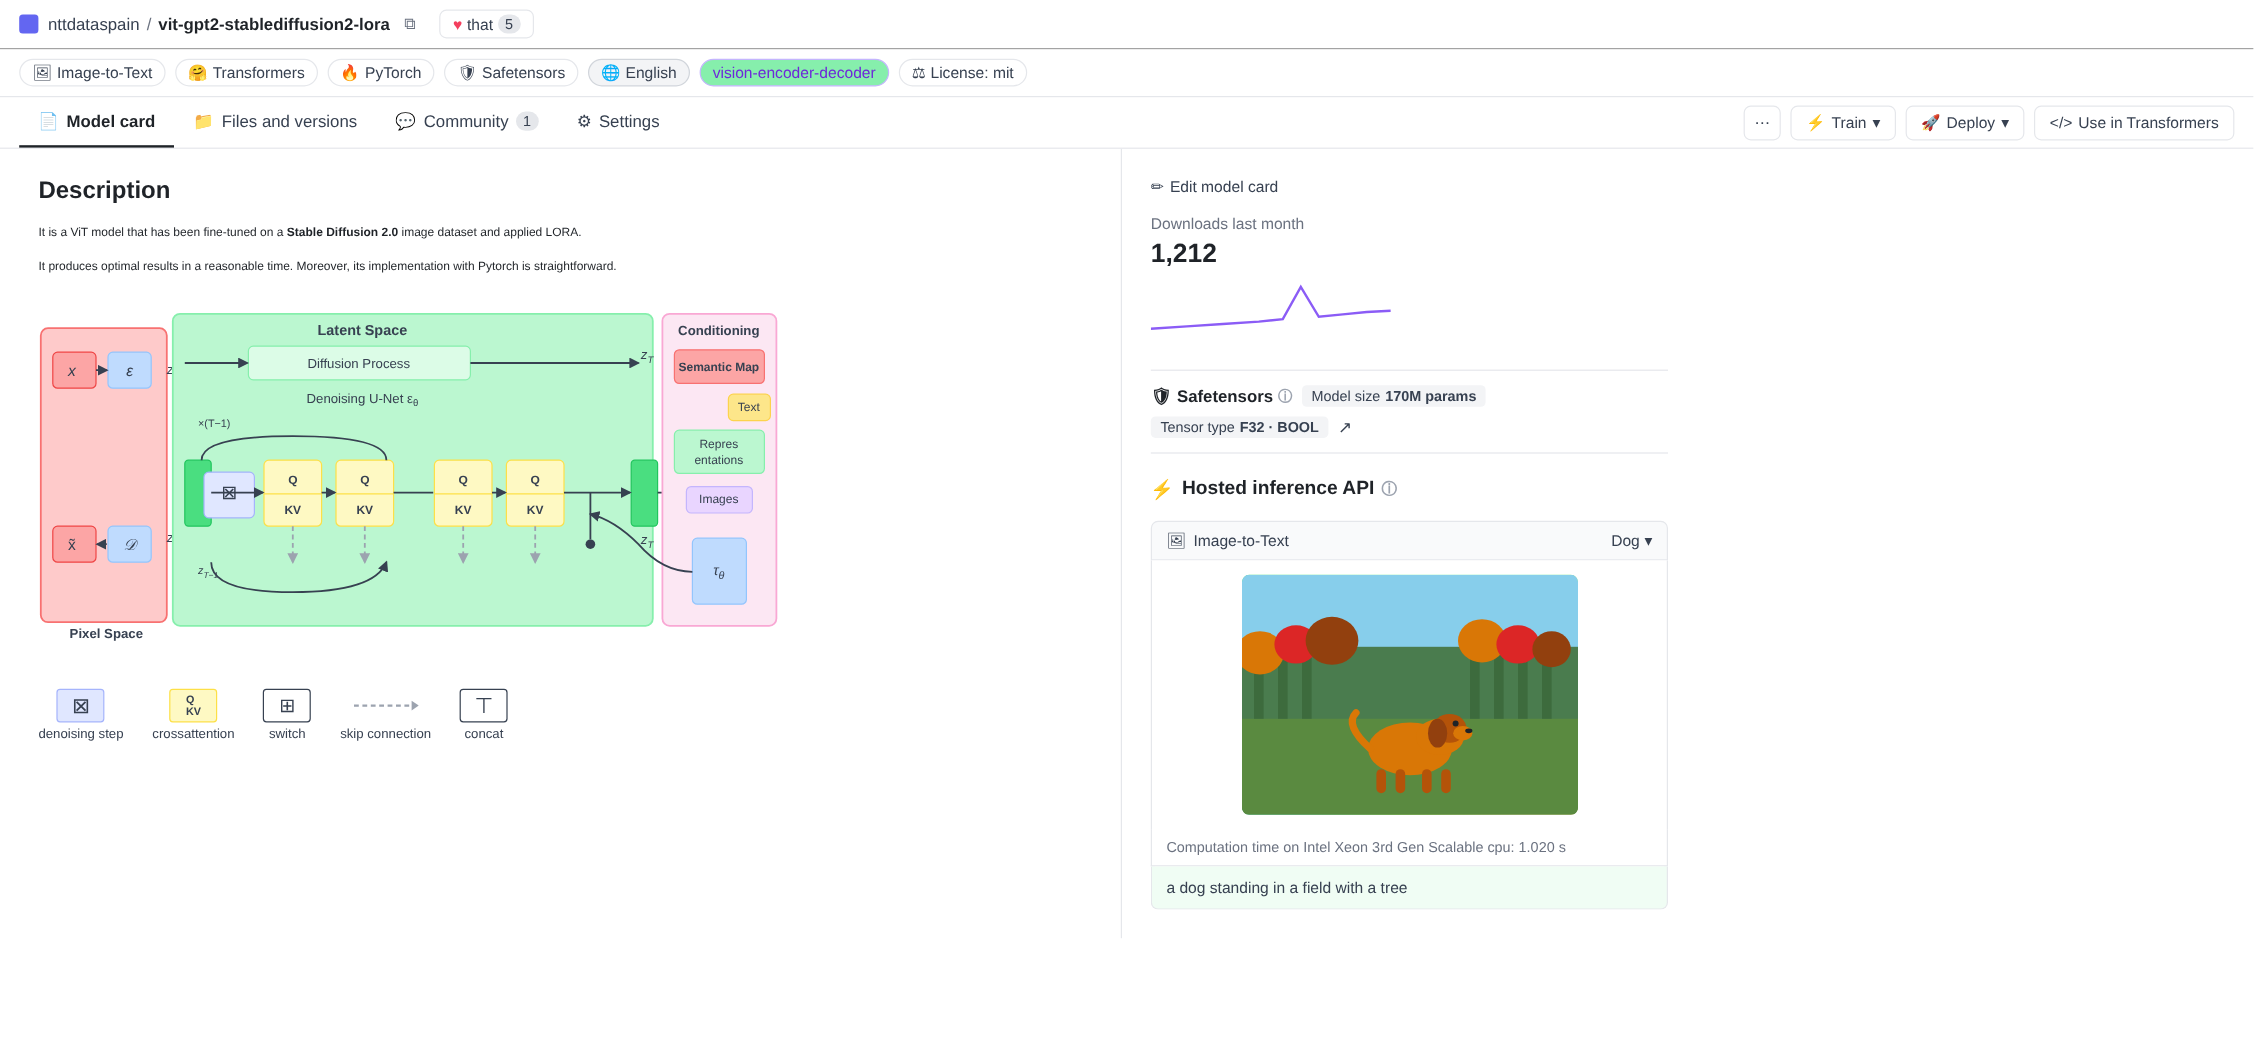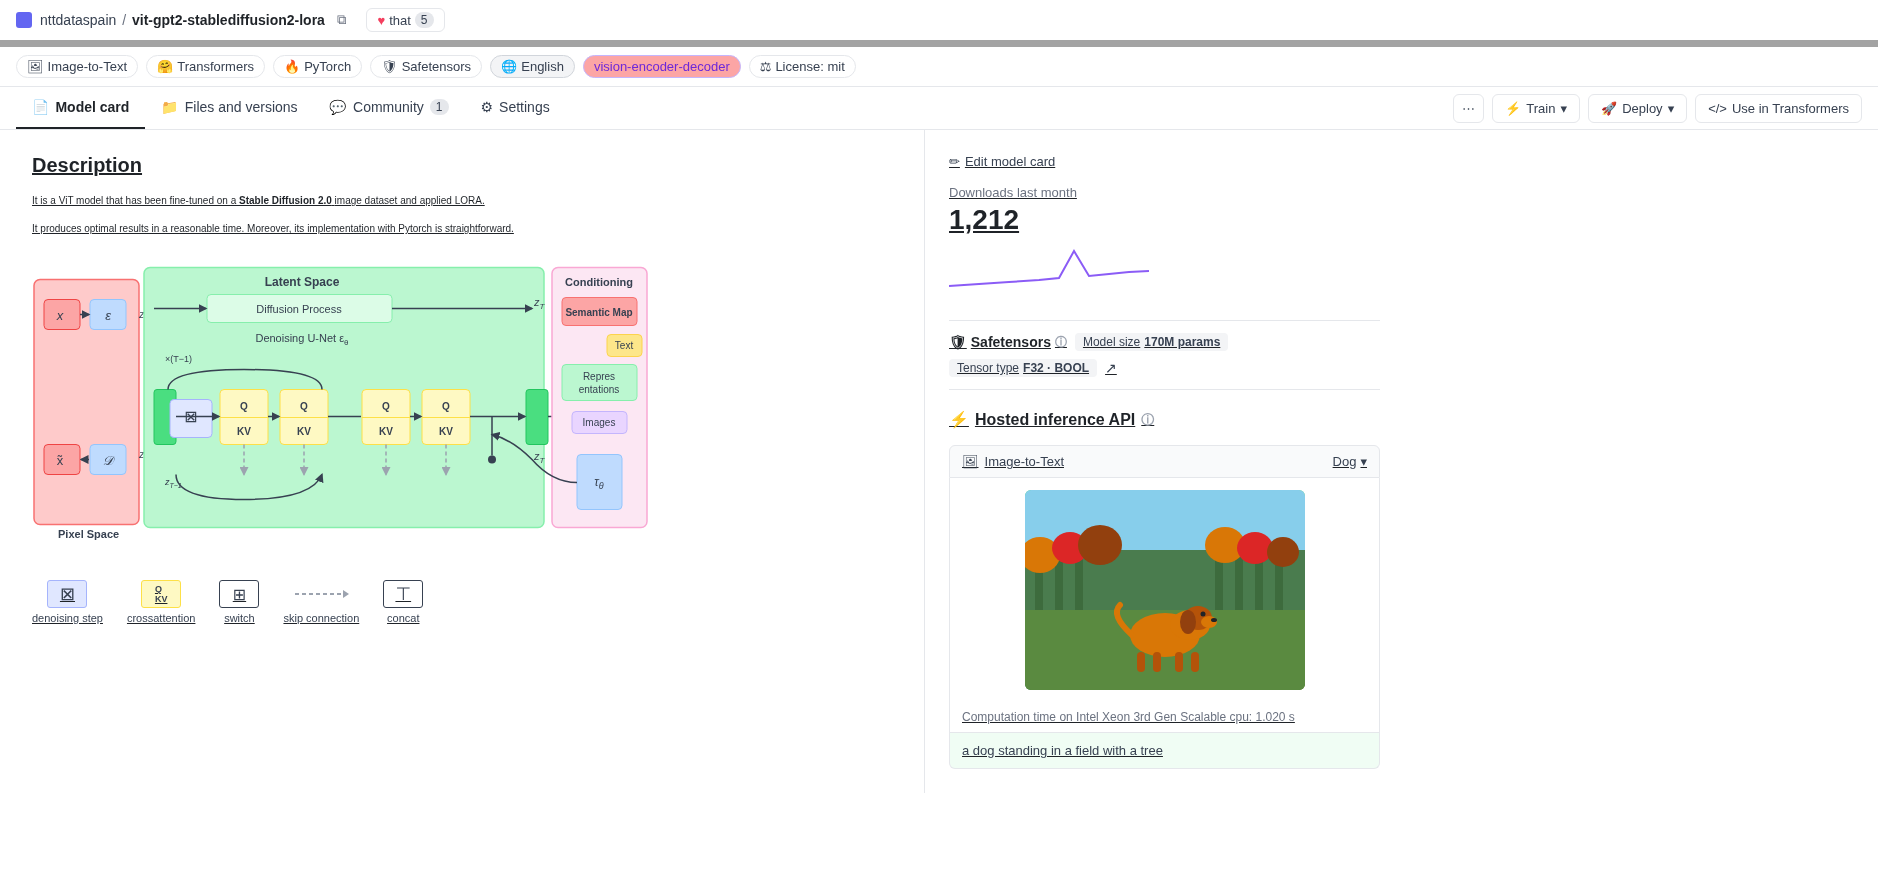--- a/index.html
+++ b/index.html
@@ -1,40 +1,40 @@
 <!DOCTYPE html>
 <html><head>
   <meta charset="utf-8">
   <style>
     * { box-sizing: border-box; margin: 0; padding: 0; }
     body { font-family: -apple-system, BlinkMacSystemFont, 'Segoe UI', sans-serif; font-size: 14px; color: #1f2328; background: #fff; }
     
     
     .top-header {
-      display: flex; align-items: center; padding: 8px 16px; border-bottom: 7px solid #a3a3a3;
+      display: flex; align-items: center; padding: 8px 16px; border-bottom: 1px solid #a3a3a3;
       gap: 8px;
     }
     .like-btn {
       display: flex; align-items: center; gap: 4px; border: 1px solid #e5e7eb;
       border-radius: 6px; padding: 3px 10px; cursor: pointer; font-size: 13px; color: #374151; background: #fff;
       margin-left: 8px;
     }
     
     
     .tags-row {
       display: flex; align-items: center; padding: 8px 16px; gap: 8px; border-bottom: 1px solid #e5e7eb;
       flex-wrap: wrap;
     }
     .tag {
       display: flex; align-items: center; gap: 4px; padding: 3px 10px;
       border: 1px solid #e5e7eb; border-radius: 20px; font-size: 13px; color: #374151;
       background: #fff; cursor: pointer; text-decoration: none;
     }
     .tag-highlighted { background: #f3f4f6; border-color: #d1d5db; }
-    .tag-violet { background: #fca5a5; border-color: #c4b5fd; color: #6d28d9; }
+    .tag-violet { background: #86efac; border-color: #c4b5fd; color: #6d28d9; }
 
     
     .nav-tabs {
       display: flex; align-items: center; padding: 0 16px; border-bottom: 1px solid #e5e7eb;
       position: relative;
     }
     .nav-tab {
       display: flex; align-items: center; gap: 6px; padding: 12px 16px; cursor: pointer;
       font-size: 14px; color: #374151; border-bottom: 2px solid transparent; text-decoration: none;
       white-space: nowrap;
@@ -43,39 +43,39 @@
     .nav-badge { background: #e5e7eb; border-radius: 20px; padding: 1px 6px; font-size: 12px; color: #374151; }
     .nav-actions { margin-left: auto; display: flex; align-items: center; gap: 8px; }
     .action-btn {
       display: flex; align-items: center; gap: 5px; padding: 6px 12px;
       border: 1px solid #e5e7eb; border-radius: 6px; background: #fff; cursor: pointer;
       font-size: 13px; color: #374151;
     }
     .dots-btn { padding: 6px 8px; }
 
     
-    .main-layout { display: flex; gap: 4px; text-decoration: underline; }
+    .main-layout { display: flex; gap: 14px; }
     
     
     .content-left { flex: 1; padding: 24px 32px; max-width: 920px; }
     
     
     .content-right { width: 480px; padding: 24px 24px; border-left: 1px solid #e5e7eb; flex-shrink: 0; }
 
     .edit-link { display: flex; align-items: center; gap: 5px; color: #374151; font-size: 13px; cursor: pointer; margin-bottom: 16px; }
 
     
     .description-title { font-size: 20px; font-weight: 700; margin-bottom: 16px; }
     .description-text { font-size: 10px; line-height: 1.6; color: #1f2328; margin-bottom: 12px; }
     .bold-text { font-weight: 700; }
     
     
     .downloads-section { margin-bottom: 24px; }
     .downloads-label { font-size: 13px; color: #6b7280; margin-bottom: 4px; }
-    .downloads-count { font-size: 28px; font-weight: 700; }
+    .downloads-count { font-size: 22px; font-weight: 700; }
     
     .safetensors-row {
       display: flex; align-items: center; gap: 8px; padding: 12px 0;
       border-top: 1px solid #e5e7eb; border-bottom: 1px solid #e5e7eb;
       margin-bottom: 20px; flex-wrap: wrap;
     }
     .safetensors-label { font-weight: 600; display: flex; align-items: center; gap: 4px; }
     .info-icon { color: #9ca3af; font-size: 12px; cursor: pointer; }
     .meta-tag {
       background: #f3f4f6; border-radius: 4px; padding: 2px 8px; font-size: 12px; color: #374151;

